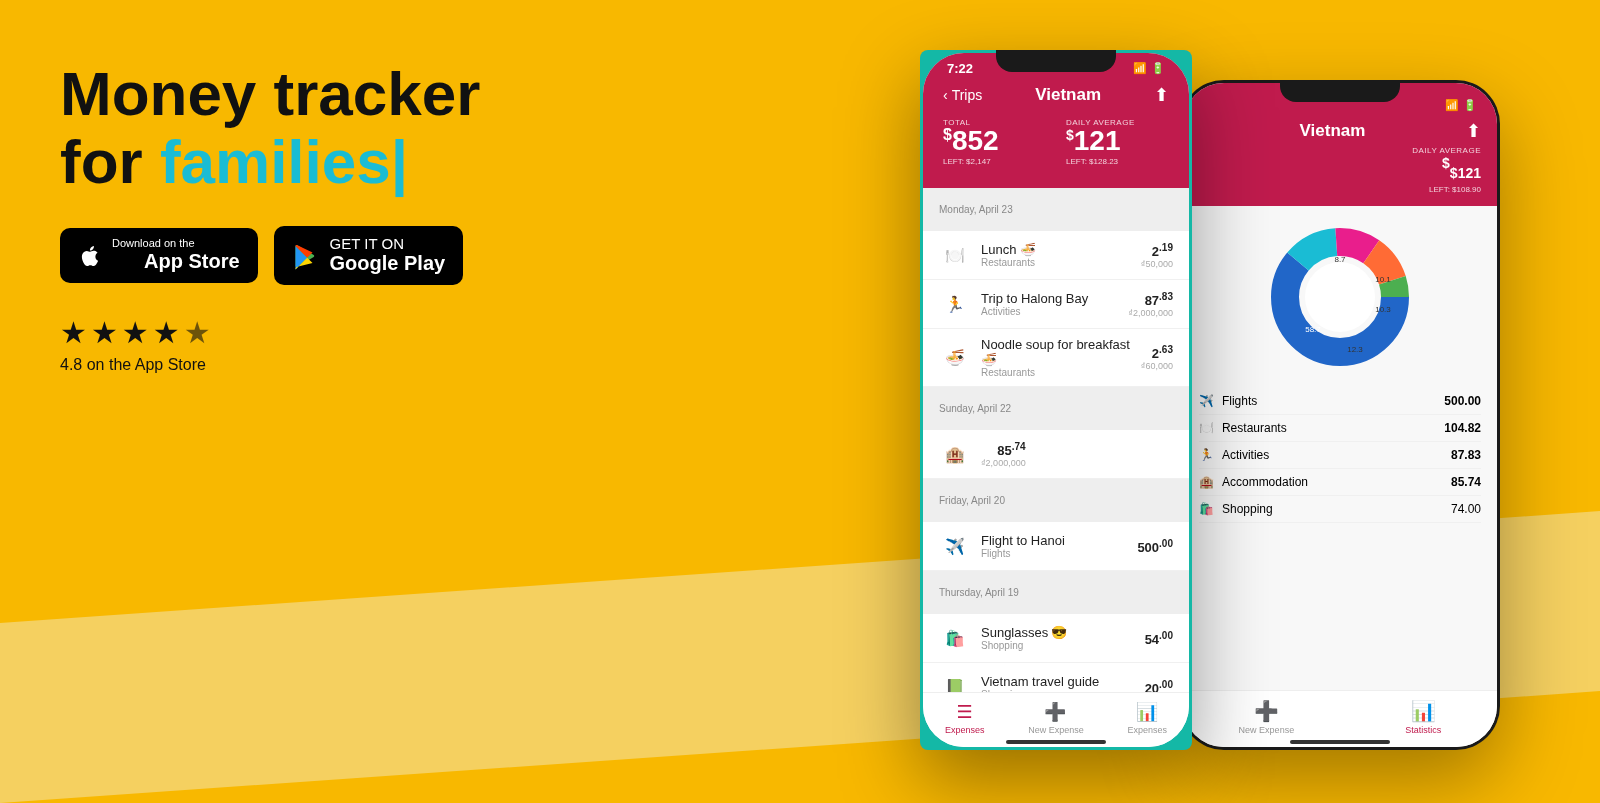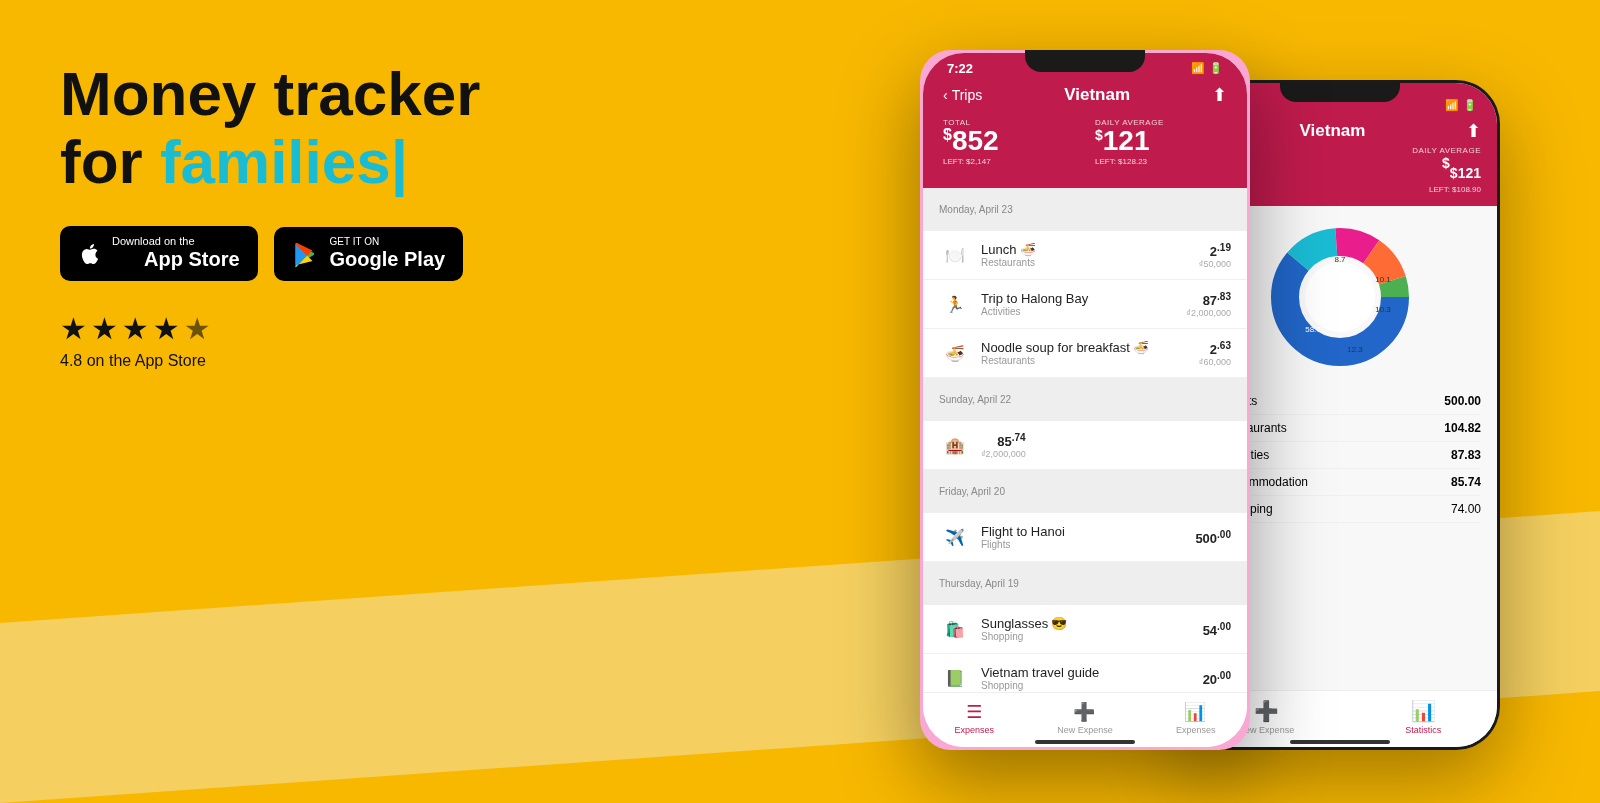--- a/index.html
+++ b/index.html
@@ -88,21 +88,21 @@
       border-radius: 10px;
       padding: 10px 18px;
       display: flex;
       align-items: center;
       gap: 10px;
       cursor: pointer;
       min-width: 170px;
     }
 
     .google-play-btn .btn-text-top {
-      font-size: 10px;
+      font-size: 15px;
       color: #fff;
       display: block;
       line-height: 1;
     }
 
     .google-play-btn .btn-text-main {
       font-size: 20px;
       color: #fff;
       display: block;
       font-weight: 600;
@@ -141,24 +141,24 @@
       top: 20px;
       width: 780px;
       height: 780px;
     }
 
     
     .phone-front {
       position: absolute;
       left: 100px;
       top: 30px;
-      width: 330px;
+      width: 272px;
       height: 700px;
-      background: #f9a8d4;
-      border-radius: 31px;
+      background: #14b8a6;
+      border-radius: 8px;
       box-shadow: 0 30px 80px rgba(0,0,0,0.4);
       overflow: hidden;
       z-index: 10;
     }
 
     .phone-front-inner {
       position: absolute;
       inset: 3px;
       background: #fff;
       border-radius: 41px;

